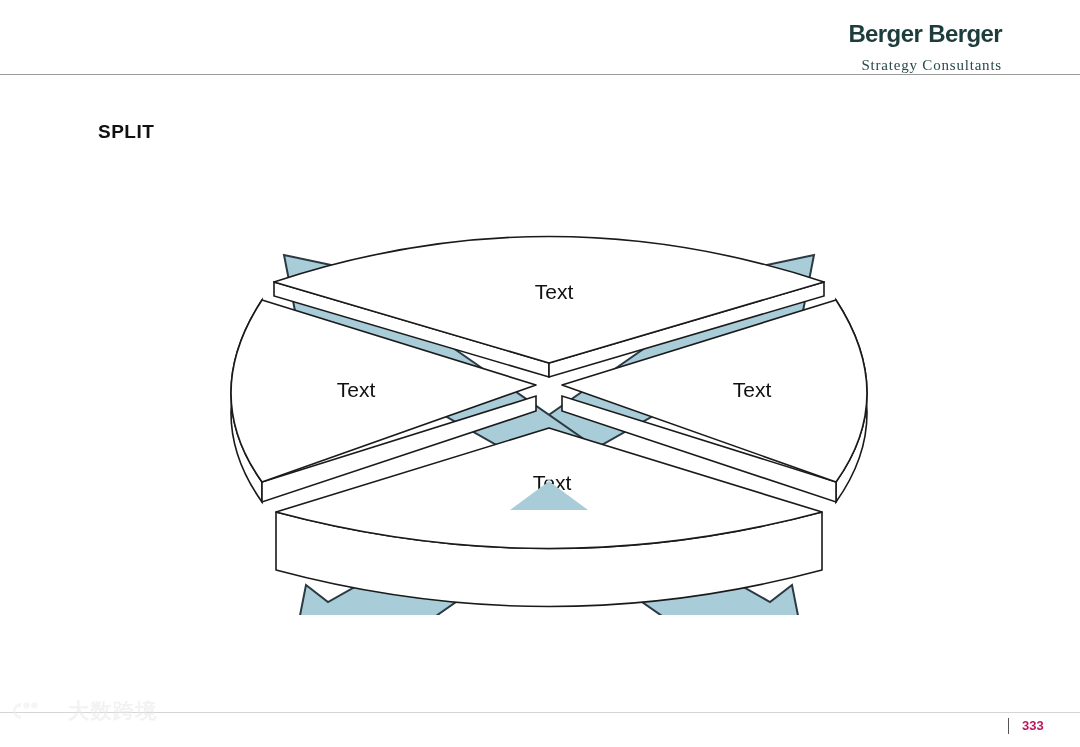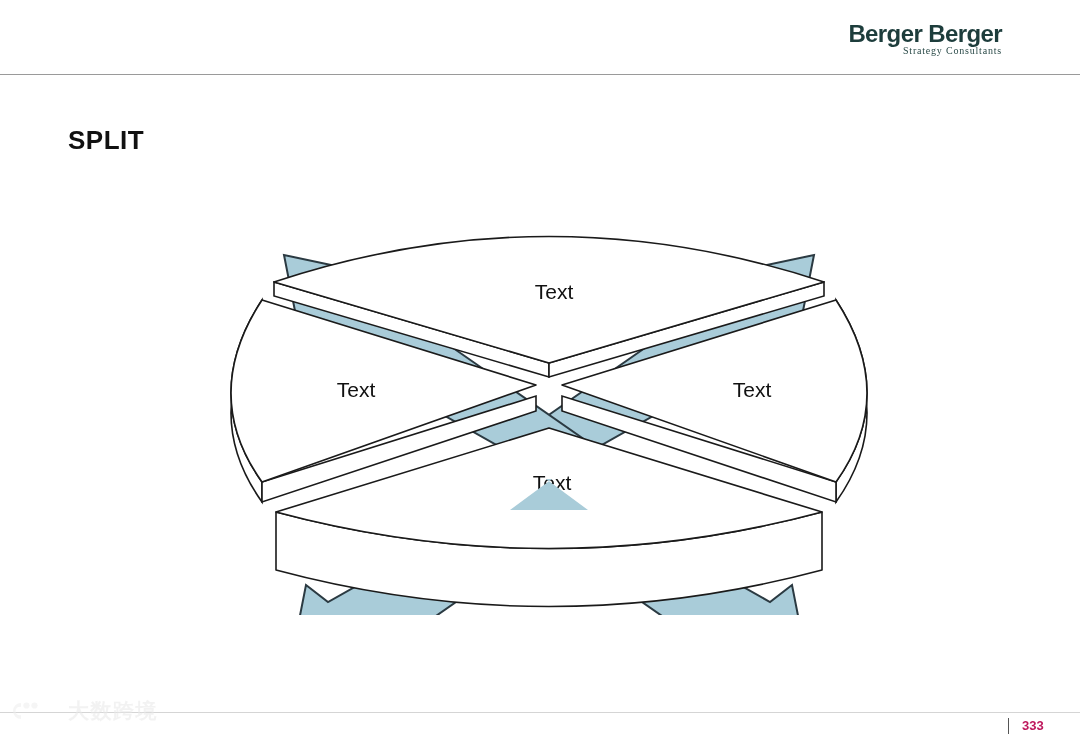--- a/index.html
+++ b/index.html
@@ -28,41 +28,41 @@
   .logo-main {
     font-family: "Liberation Sans", sans-serif;
     font-weight: bold;
     font-size: 24px;
     letter-spacing: -0.6px;
     color: #1d3d3c;
     white-space: nowrap;
   }
   .logo-sub {
     font-family: "Liberation Serif", serif;
-    font-size: 10px;
+    font-size: 15px;
     letter-spacing: 0.8px;
     color: #2a4a48;
-    margin-top: 0;
+    margin-top: 12px;
     white-space: nowrap;
   }
   .header-rule {
     position: absolute;
     top: 74px;
     left: 0;
     width: 1080px;
     height: 1px;
     background: #9a9a9a;
   }
 
   
   .slide-title {
     position: absolute;
     top: 108px;
-    left: 68px;
-    font-size: 26px;
+    left: 98px;
+    font-size: 19px;
     font-weight: bold;
     letter-spacing: 0.5px;
     color: #111111;
   }
 
   
   .diagram {
     position: absolute;
     top: 225px;
     left: 184px;

